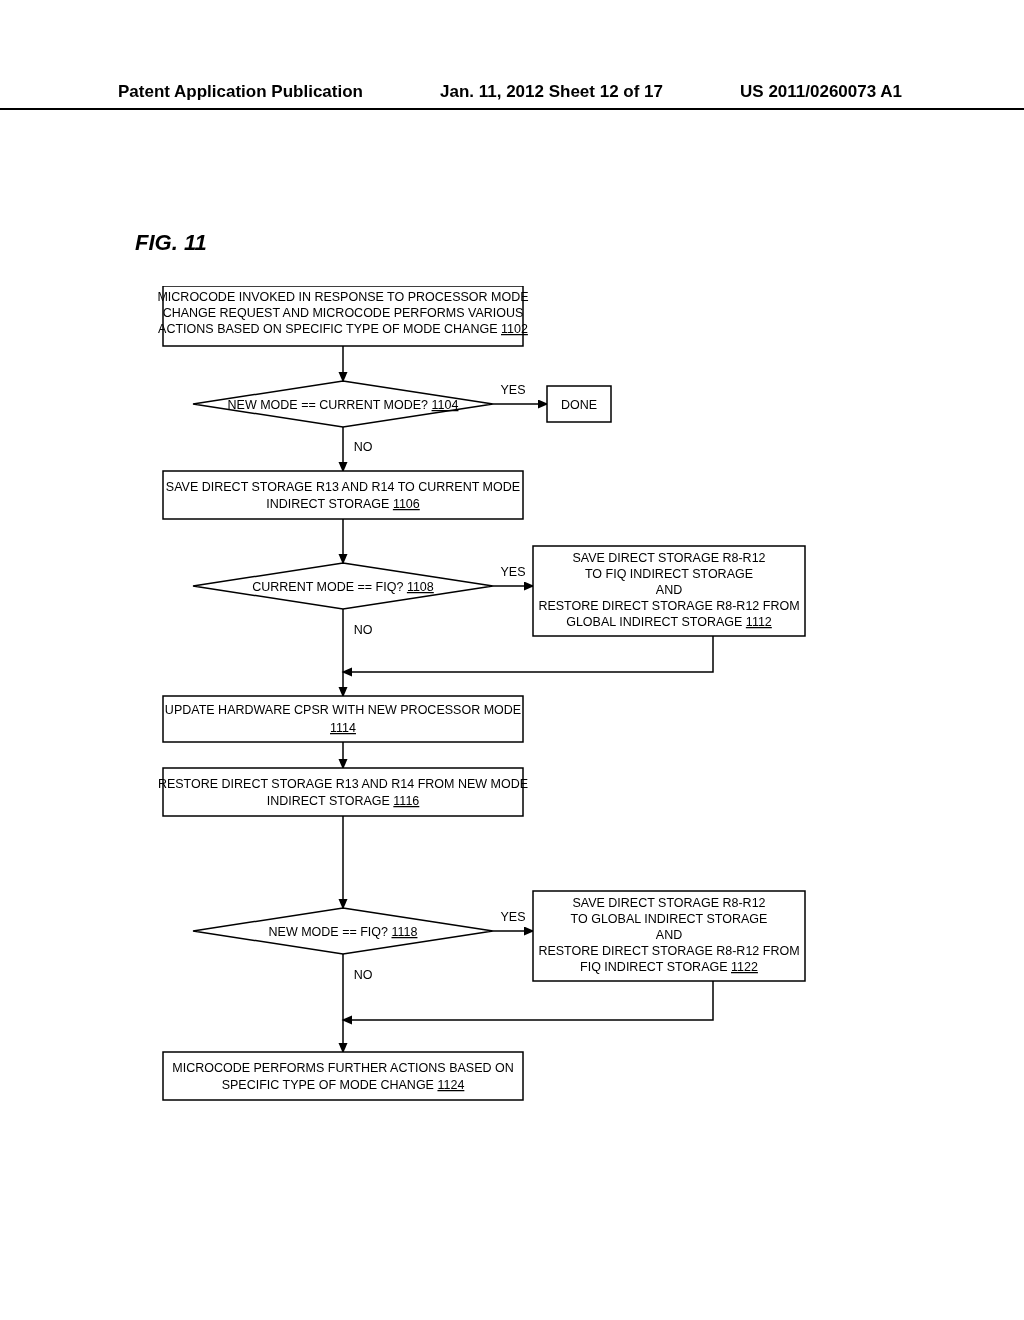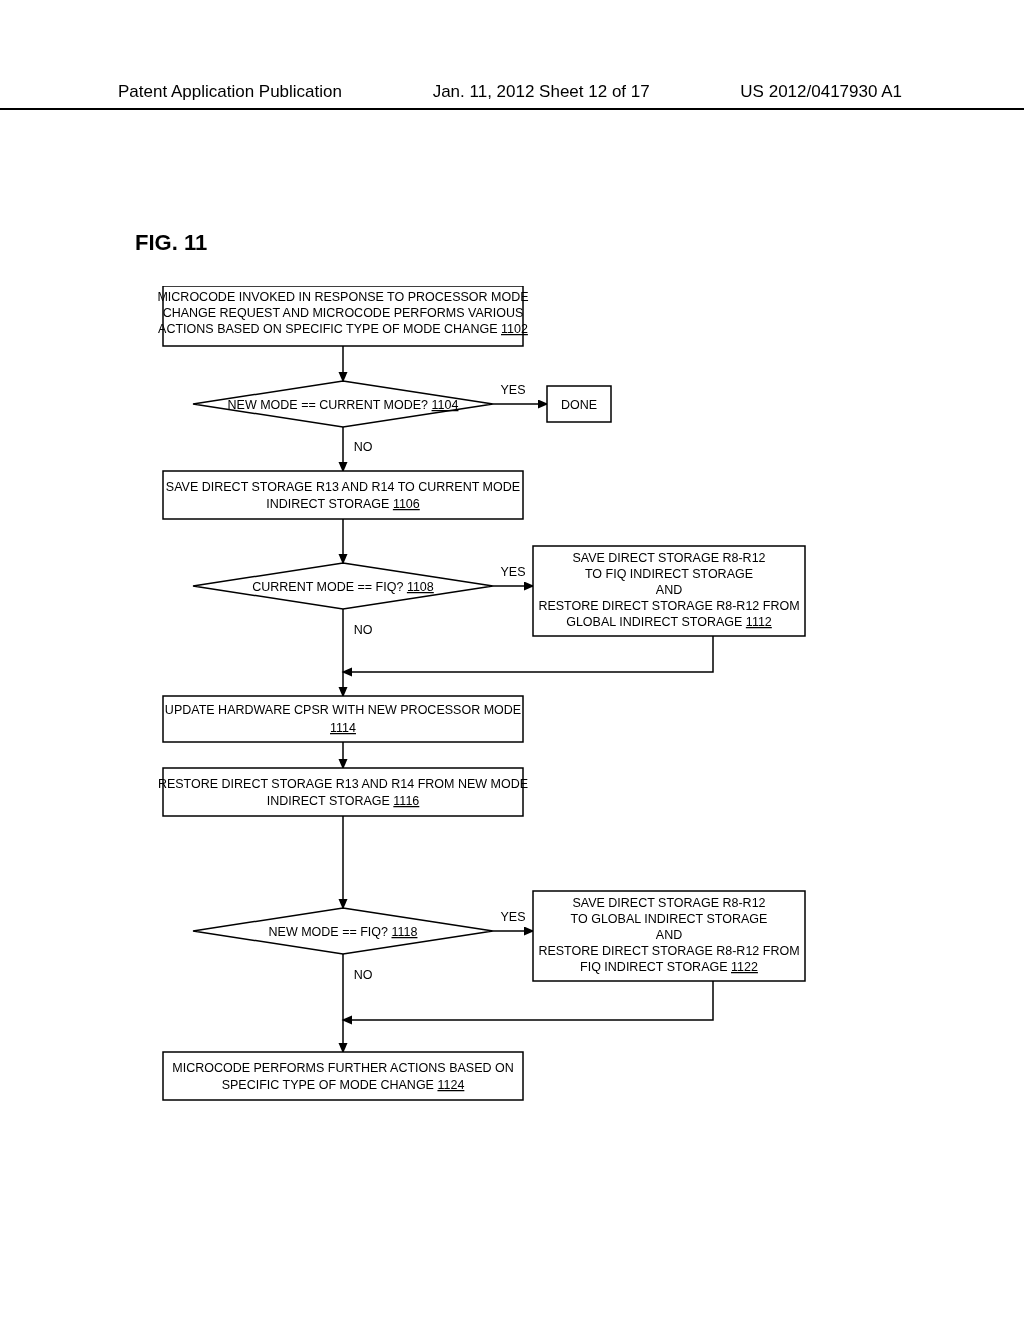--- a/index.html
+++ b/index.html
@@ -11,34 +11,35 @@
     position: relative;
   }
   .header {
     position: absolute;
     top: 82px;
     left: 118px;
     right: 122px;
     font-size: 17px;
     display: flex;
     justify-content: space-between;
-    font-weight: normal;
+    font-weight: bold;
   }
   .hr {
     position: absolute;
     top: 108px;
     left: 0;
     right: 0;
     border-top: 2px solid #000;
   }
   .fig-title {
     position: absolute;
     top: 230px;
     left: 135px;
     font-size: 22px;
+    font-style: italic;
     font-weight: bold;
   }
   svg.flow {
     position: absolute;
     top: 286px;
     left: 135px;
     width: 760px;
     height: 880px;
   }
   .box {
@@ -54,21 +55,21 @@
   .txt-ul { text-decoration: underline; }
   .edge { stroke: #000; stroke-width: 1.5; fill: none; }
   .arrowhead { fill: #000; }
 </style>
 </head>
 <body>
 
 <div class="header">
   <span>Patent Application Publication</span>
   <span>Jan. 11, 2012  Sheet 12 of 17</span>
-  <span>US 2012/0417930 A1</span>
+  <span>US 2011/0260073 A1</span>
 </div>
 <div class="hr"></div>
 
 <div class="fig-title">FIG. 11</div>
 
 <svg class="flow" viewBox="0 0 760 880">
   <defs>
     <marker id="ah" markerWidth="8" markerHeight="8" refX="6" refY="3" orient="auto">
       <path d="M0,0 L7,3 L0,6 Z" class="arrowhead"></path>
     </marker>

